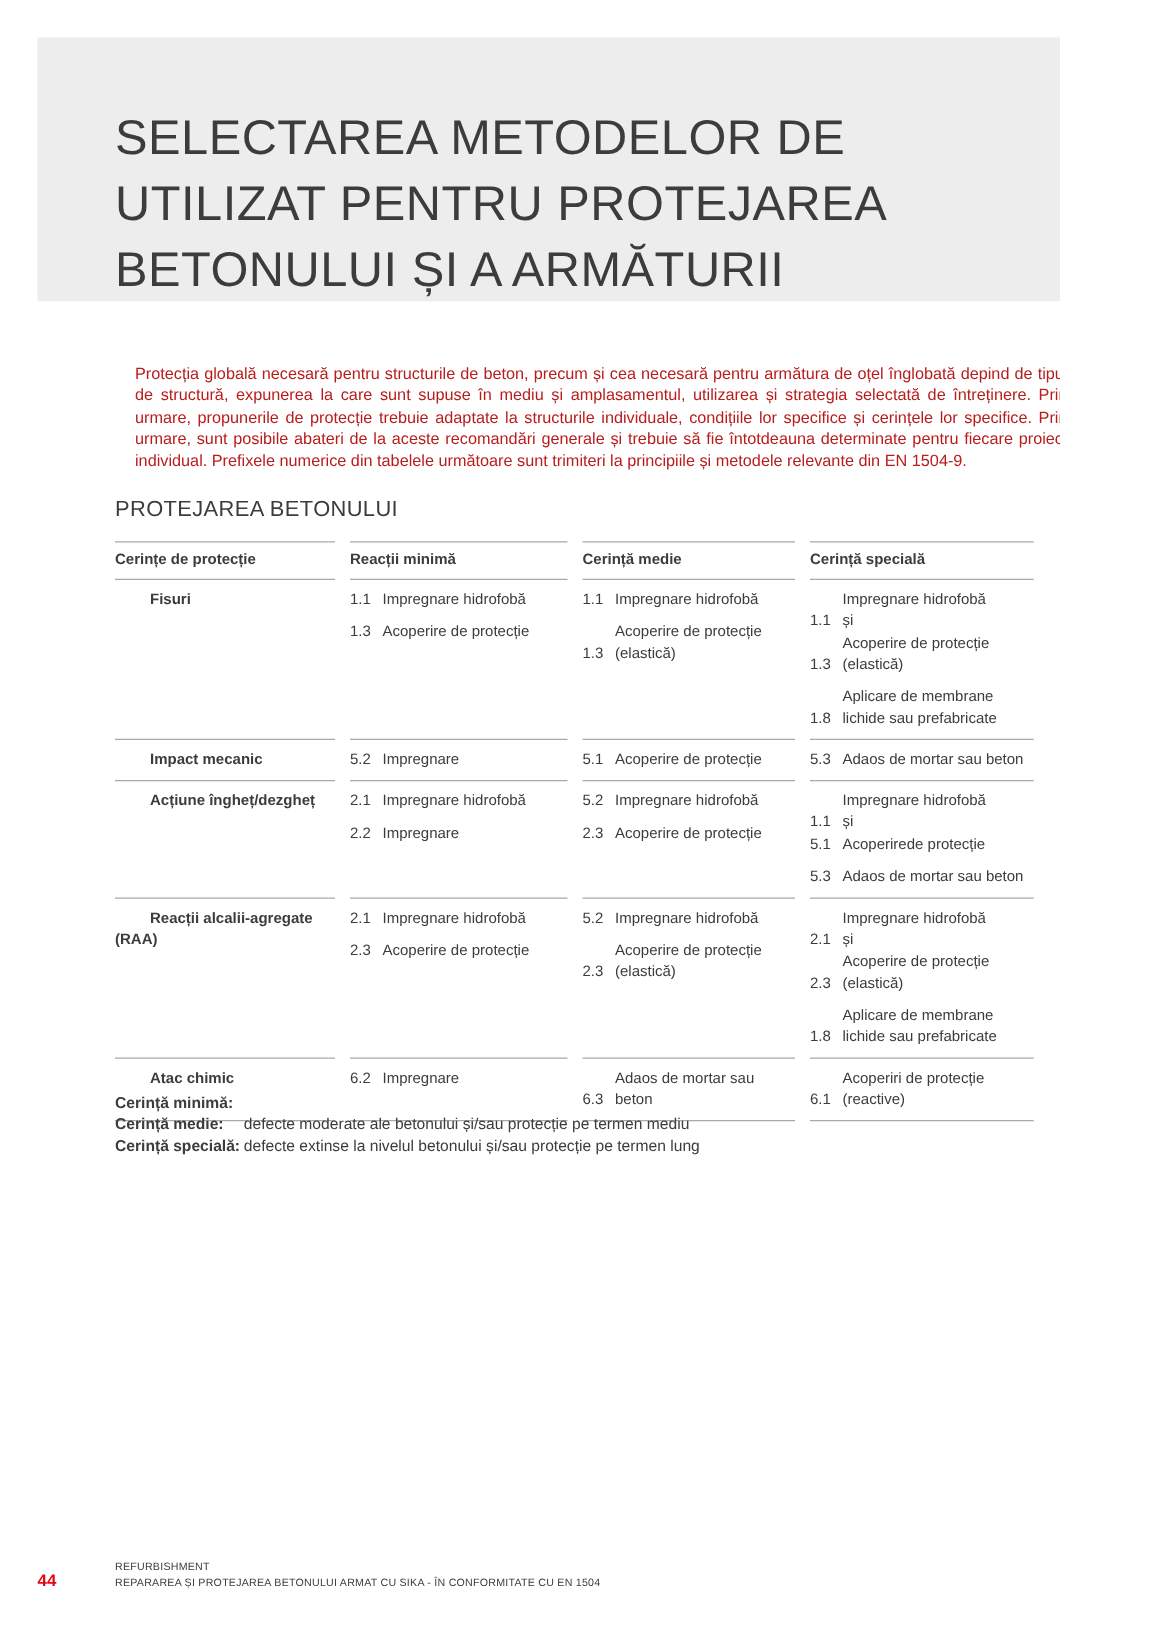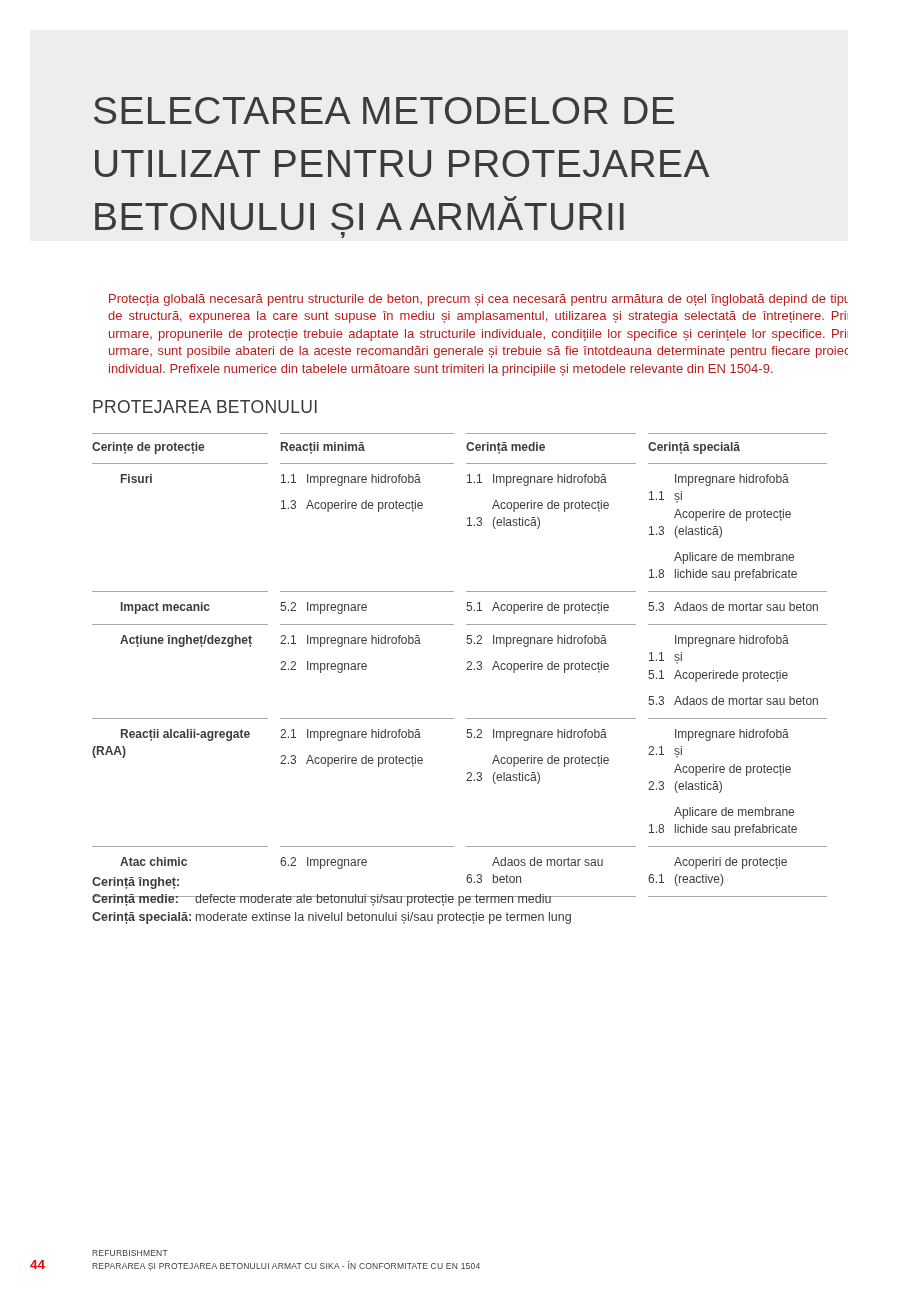--- a/index.html
+++ b/index.html
@@ -221,29 +221,29 @@
               <span class="itxt">Acoperiri de protecție
 (reactive)</span>
             </div>
           </div>
         </div>
       </div>
   </div>
 
   <div class="legend">
       <div class="legend-row">
-        <span class="legend-label">Cerință îngheț:</span>
+        <span class="legend-label">Cerință minimă:</span>
       </div>
       <div class="legend-row">
         <span class="legend-label">Cerință medie:</span>
         <span class="legend-text">defecte moderate ale betonului și/sau protecție pe termen mediu</span>
       </div>
       <div class="legend-row">
         <span class="legend-label">Cerință specială:</span>
-        <span class="legend-text">moderate extinse la nivelul betonului și/sau protecție pe termen lung</span>
+        <span class="legend-text">defecte extinse la nivelul betonului și/sau protecție pe termen lung</span>
       </div>
     </div>
 
   <div class="pagenum">44</div>
   <div class="footer-lines">
     <div>REFURBISHMENT</div>
     <div>REPARAREA ȘI PROTEJAREA BETONULUI ARMAT CU SIKA - ÎN CONFORMITATE CU EN 1504</div>
   </div>
 
 </div>

